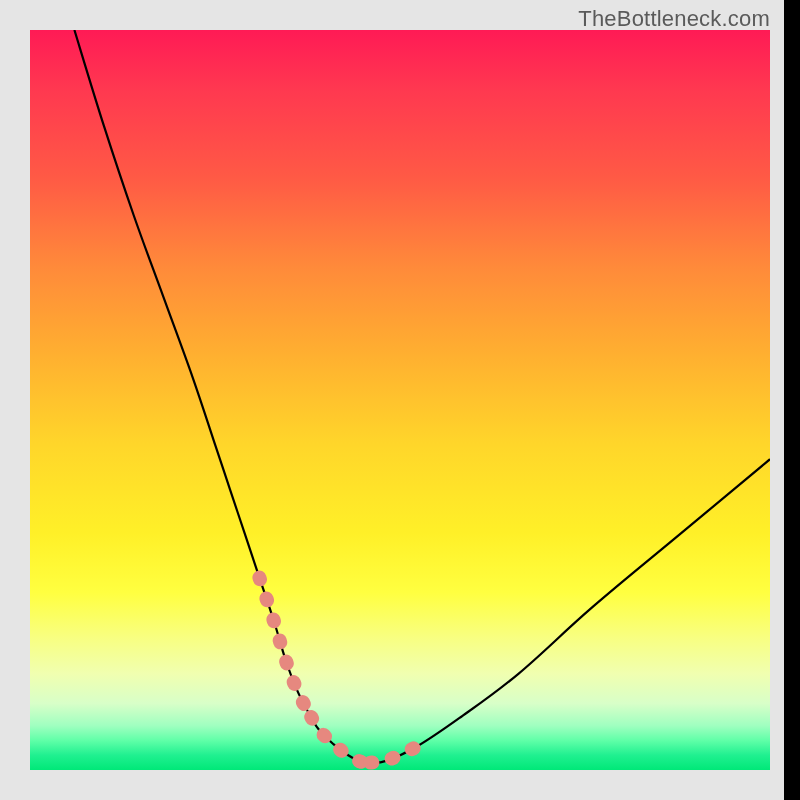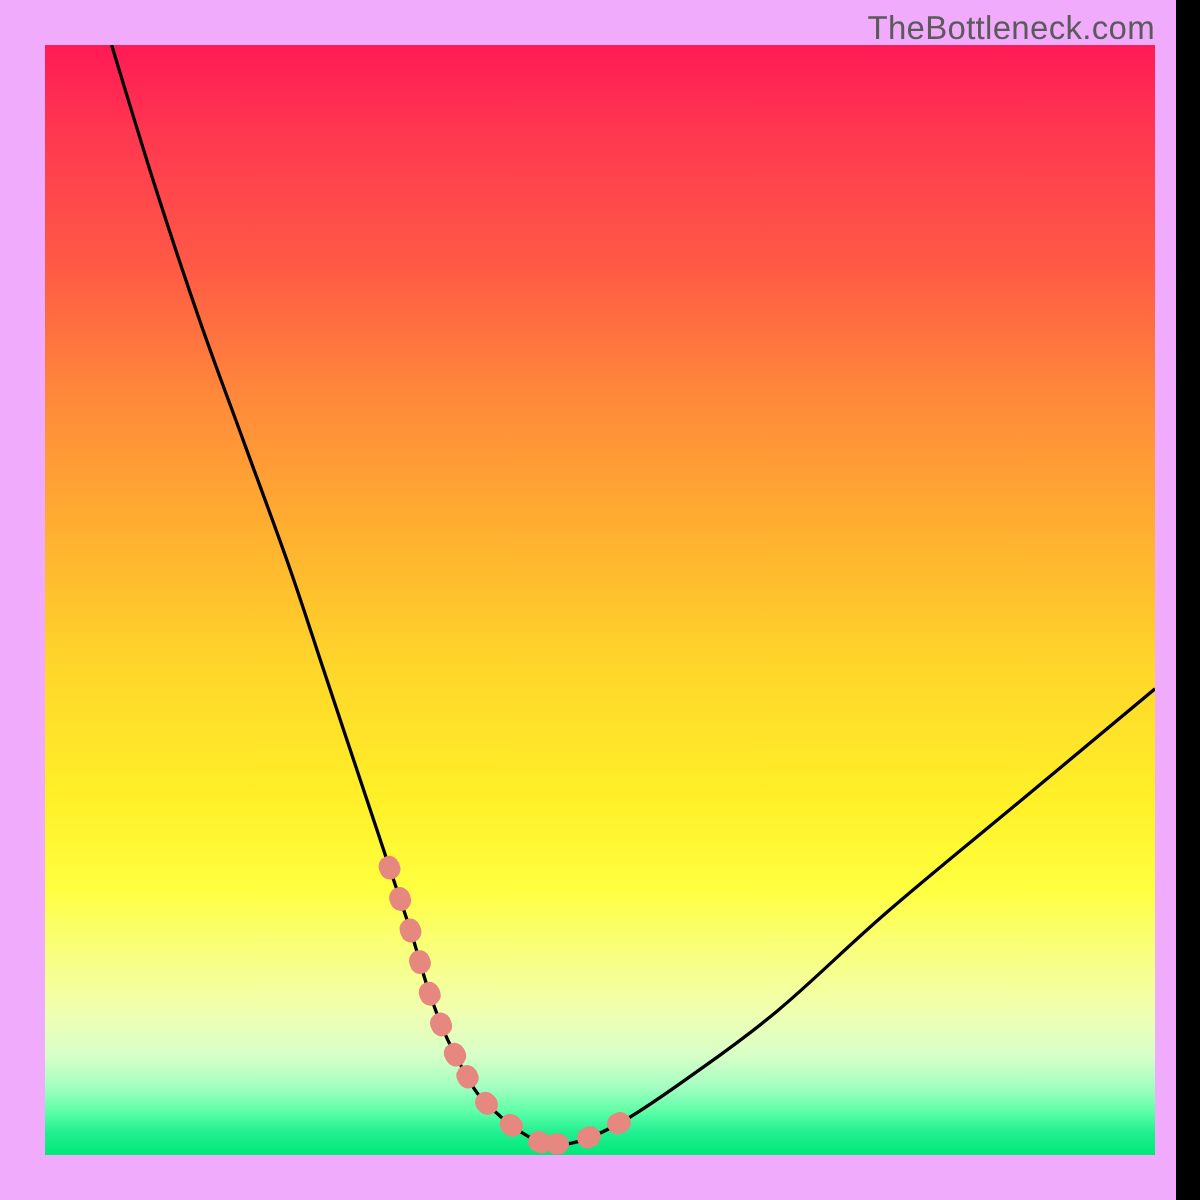--- a/index.html
+++ b/index.html
@@ -10,21 +10,21 @@
     background: #000;
     overflow: hidden;
     font-family: Arial, Helvetica, sans-serif;
   }
   .frame {
     position: absolute;
     left: 0;
     top: 0;
     width: 784px;
     height: 800px;
-    background: #f0abfc;
+    background: #e5e5e5;
   }
   .plot-area {
     position: absolute;
     left: 30px;
     top: 30px;
     width: 740px;
     height: 740px;
     
     background: linear-gradient(
       to bottom,

